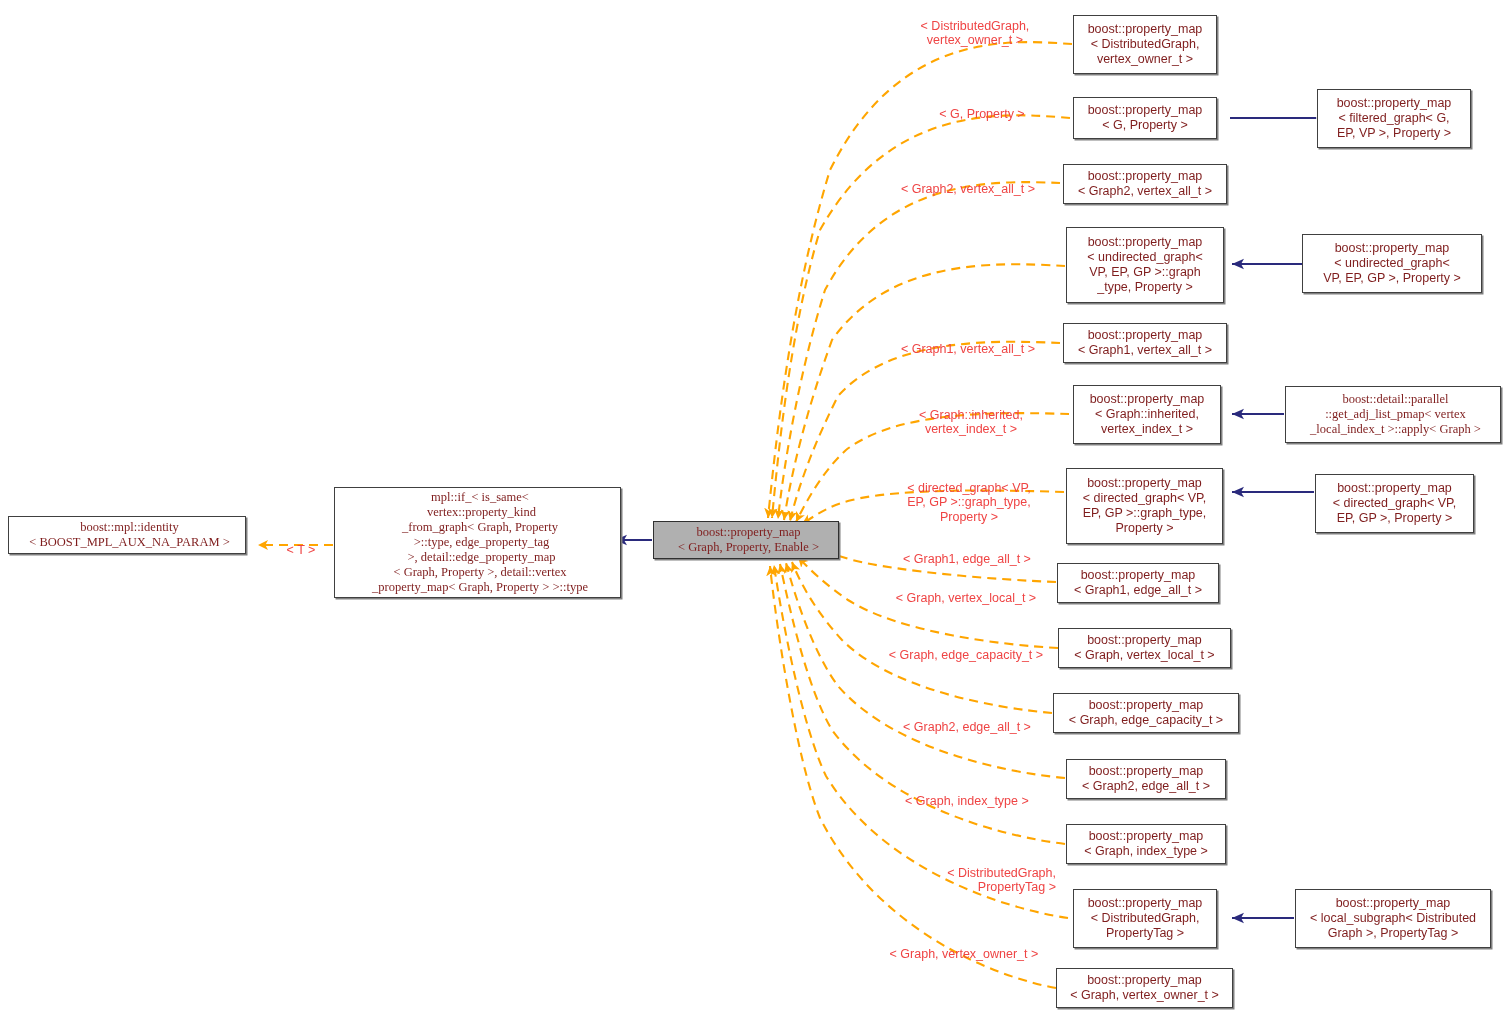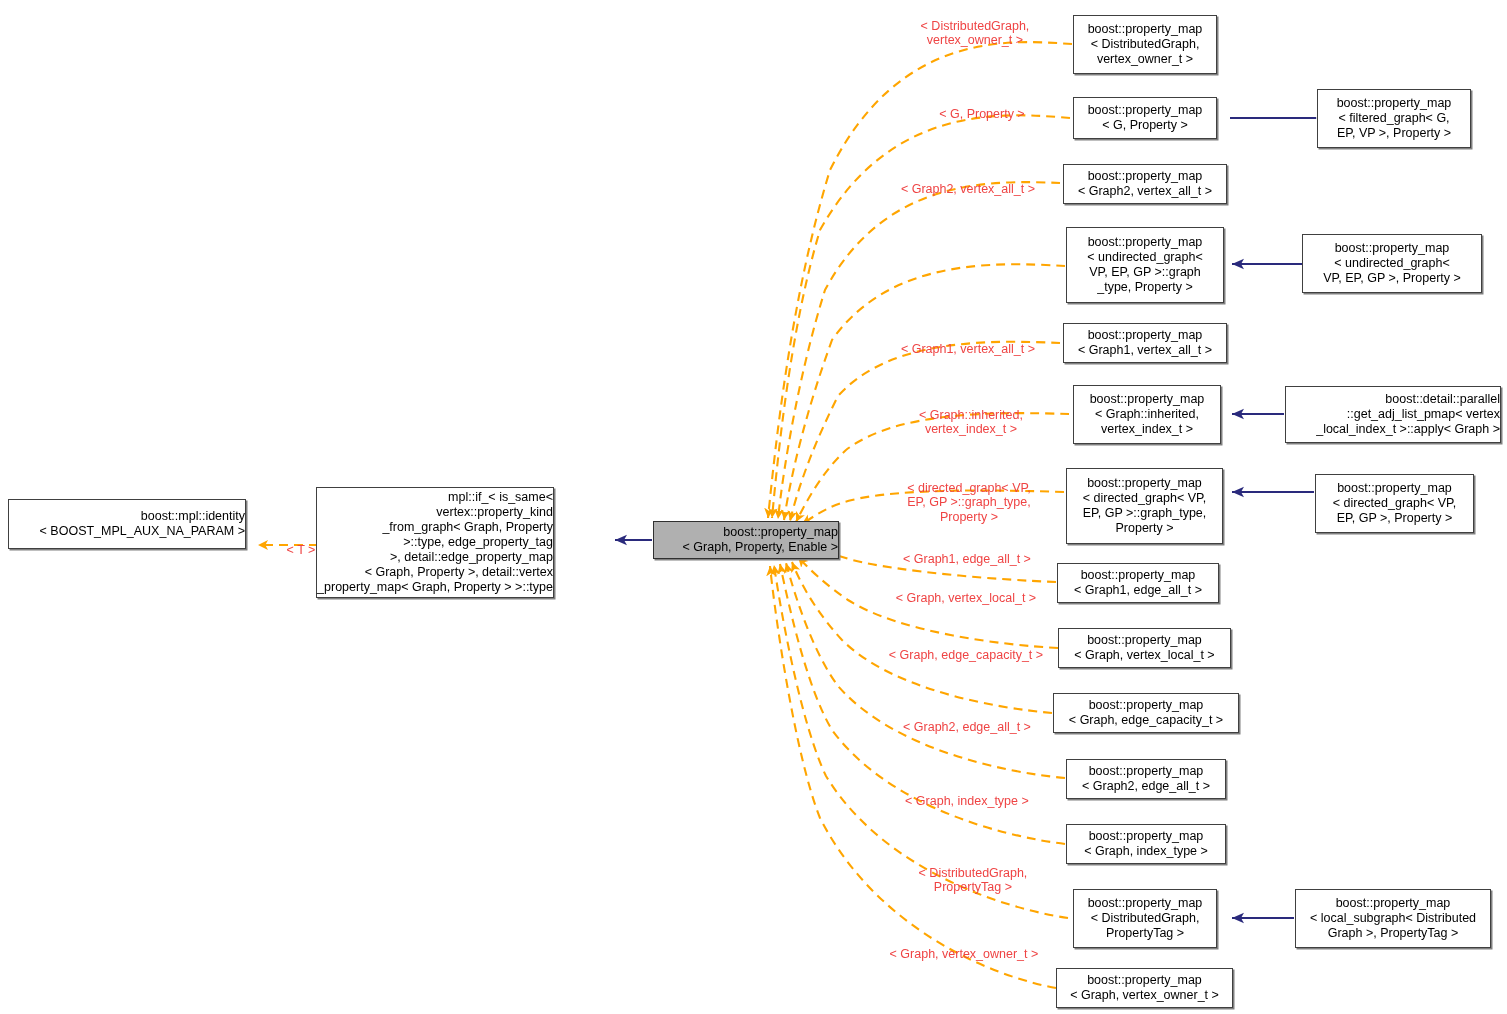--- a/index.html
+++ b/index.html
@@ -22,42 +22,43 @@
     top: 0;
     width: 1507px;
     height: 1014px;
     pointer-events: none;
   }
   .node {
     position: absolute;
     box-sizing: border-box;
     border: 1px solid #404040;
     background: #ffffff;
-    color: #000000;
+    color: #7f1d1d;
     font-size: 12.5px;
     line-height: 15px;
     text-align: center;
     display: flex;
     flex-direction: column;
     align-items: center;
     justify-content: center;
     white-space: pre;
     box-shadow: 1.5px 1.5px 0 0 #808080;
   }
   .node.highlight {
     background: #b0b0b0;
     border: 1px solid #303030;
   }
   .node .line {
     display: block;
   }
   .node.left-align {
     text-align: left;
-    align-items: flex-end;
+    align-items: center;
     padding-left: 5px;
+    font-family: Liberation Serif, serif;
   }
   .edge-label {
     position: absolute;
     font-size: 12.5px;
     line-height: 14.5px;
     color: #ef4444;
     white-space: pre;
     text-align: center;
     background: transparent;
   }
@@ -104,26 +105,26 @@
 
     <g stroke="#2a2a7c" stroke-width="2.1" fill="none">
       <path d="M1230,118 L1316,118" marker-start="url(#arrow-navy)" transform="rotate(180 1273 118)"></path>
       <path d="M1316,264 L1232,264" marker-end="url(#arrow-navy)"></path>
       <path d="M1284,414 L1232,414" marker-end="url(#arrow-navy)"></path>
       <path d="M1314,492 L1232,492" marker-end="url(#arrow-navy)"></path>
       <path d="M1294,918 L1232,918" marker-end="url(#arrow-navy)"></path>
     </g>
   </svg>
 
-  <div class="node left-align" style="left:8px; top:499px; width:238px; height:50px;">
+  <div class="node left-align" style="left:8px; top:516px; width:238px; height:38px;">
     <span class="line">boost::mpl::identity</span>
     <span class="line">&lt; BOOST_MPL_AUX_NA_PARAM &gt;</span>
   </div>
 
-  <div class="node left-align" style="left:316px; top:487px; width:238px; height:111px;">
+  <div class="node left-align" style="left:334px; top:487px; width:287px; height:111px;">
     <span class="line">mpl::if_&lt; is_same&lt;</span>
     <span class="line"> vertex::property_kind</span>
     <span class="line">_from_graph&lt; Graph, Property</span>
     <span class="line"> &gt;::type, edge_property_tag</span>
     <span class="line"> &gt;, detail::edge_property_map</span>
     <span class="line">&lt; Graph, Property &gt;, detail::vertex</span>
     <span class="line">_property_map&lt; Graph, Property &gt; &gt;::type</span>
   </div>
 
   <div class="node highlight left-align" style="left:653px; top:521px; width:186px; height:38px;">
@@ -284,21 +285,21 @@
   </div>
 
   <div class="edge-label" style="left:870px; top:705px; width:180px;">
     <span class="line">&lt; Graph2, edge_all_t &gt;</span>
   </div>
 
   <div class="edge-label" style="left:872px; top:779px; width:176px;">
     <span class="line">&lt; Graph, index_type &gt;</span>
   </div>
 
-  <div class="edge-label" style="left:876px; top:851px; width:180px;">
+  <div class="edge-label" style="left:876px; top:851px; width:180px;text-align:right;">
     <span class="line">&lt; DistributedGraph,</span>
     <span class="line">PropertyTag &gt;</span>
   </div>
 
   <div class="edge-label" style="left:862px; top:932px; width:190px;">
     <span class="line">&lt; Graph, vertex_owner_t &gt;</span>
   </div>
 
 </div>
 

